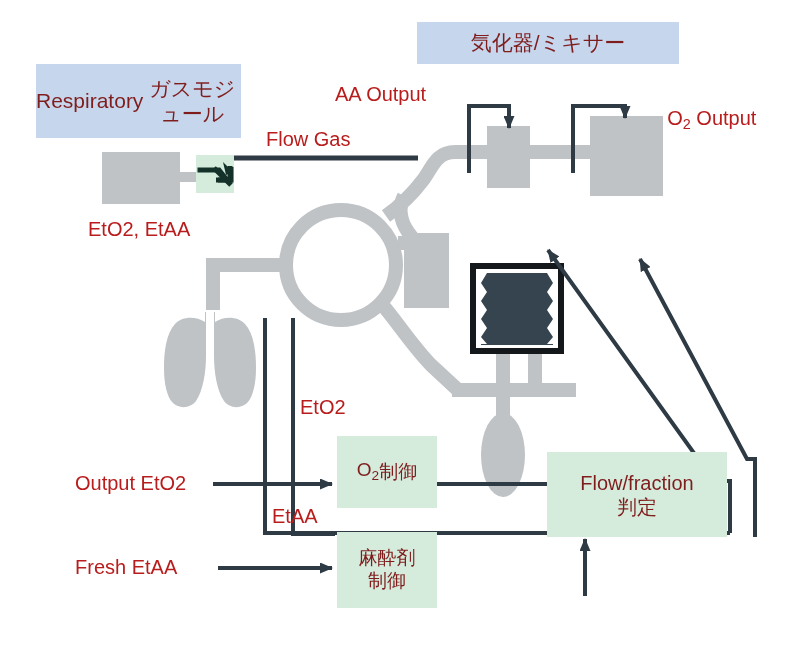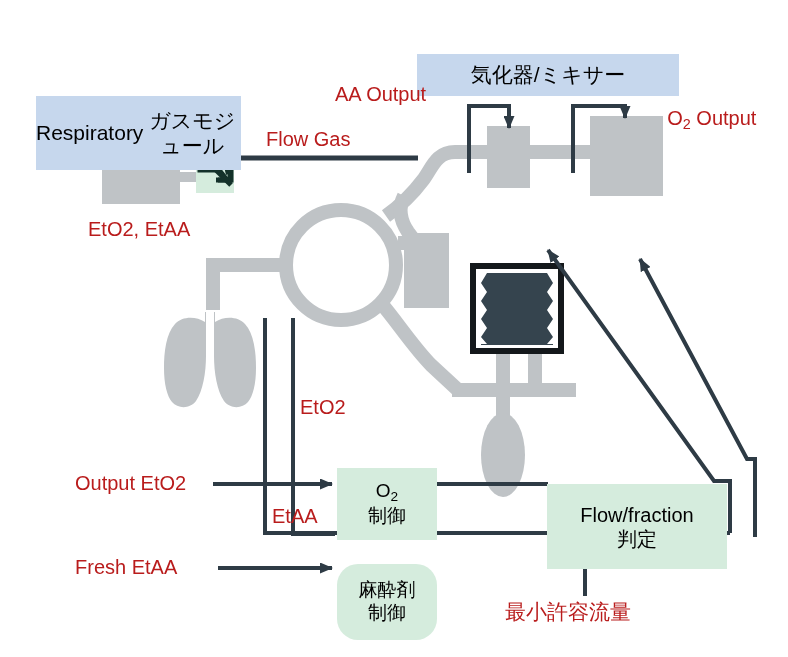--- a/index.html
+++ b/index.html
@@ -28,24 +28,23 @@
     color: #b91c1c;
     white-space: pre;
     line-height: 1.18;
   }
   .boxlabel {
     position: absolute;
     display: flex;
     align-items: center;
     justify-content: center;
     text-align: center;
-    color: #000000;
+    color: #7f1d1d;
     line-height: 1.2;
     white-space: pre-line;
-    margin-top: 32px;
   }
   .blue-box {
     background: #c6d7ed;
   }
   .green-box {
     background: #d5ecdd;
   }
   .sub {
     font-size: 0.72em;
     vertical-align: -0.28em;
@@ -177,28 +176,27 @@
   </div>
 
   <div class="lbl" style="left:300px; top:396px; font-size:20px;">EtO2</div>
 
   <div class="lbl" style="left:272px; top:505px; font-size:20px;">EtAA</div>
 
   <div class="lbl" style="left:75px; top:472px; font-size:20px;">Output EtO2</div>
 
   <div class="lbl" style="left:75px; top:556px; font-size:20px;">Fresh EtAA</div>
 
-  <div class="lbl" style="left:505px; top:600px; font-size:21px;">最小許容流量</div>
-
-  <div class="boxlabel green-box" style="left:337px; top:436px; width:100px; height:72px; font-size:19px; flex-direction:column;">
+
+  <div class="boxlabel green-box" style="left:337px; top:436px; width:100px; height:72px; font-size:19px; flex-direction:row;">
     <span><span>O</span><span class="sub">2</span></span>
     <span>制御</span>
   </div>
 
-  <div class="boxlabel green-box" style="left:337px; top:532px; width:100px; height:76px; font-size:19px; flex-direction:column;border-radius:21px;">
+  <div class="boxlabel green-box" style="left:337px; top:532px; width:100px; height:76px; font-size:19px; flex-direction:column;">
     <span>麻酔剤</span>
     <span>制御</span>
   </div>
 
   <div class="boxlabel green-box" style="left:547px; top:452px; width:180px; height:85px; font-size:20px; flex-direction:column;">
     <span>Flow/fraction</span>
     <span>判定</span>
   </div>
 
 </div>

